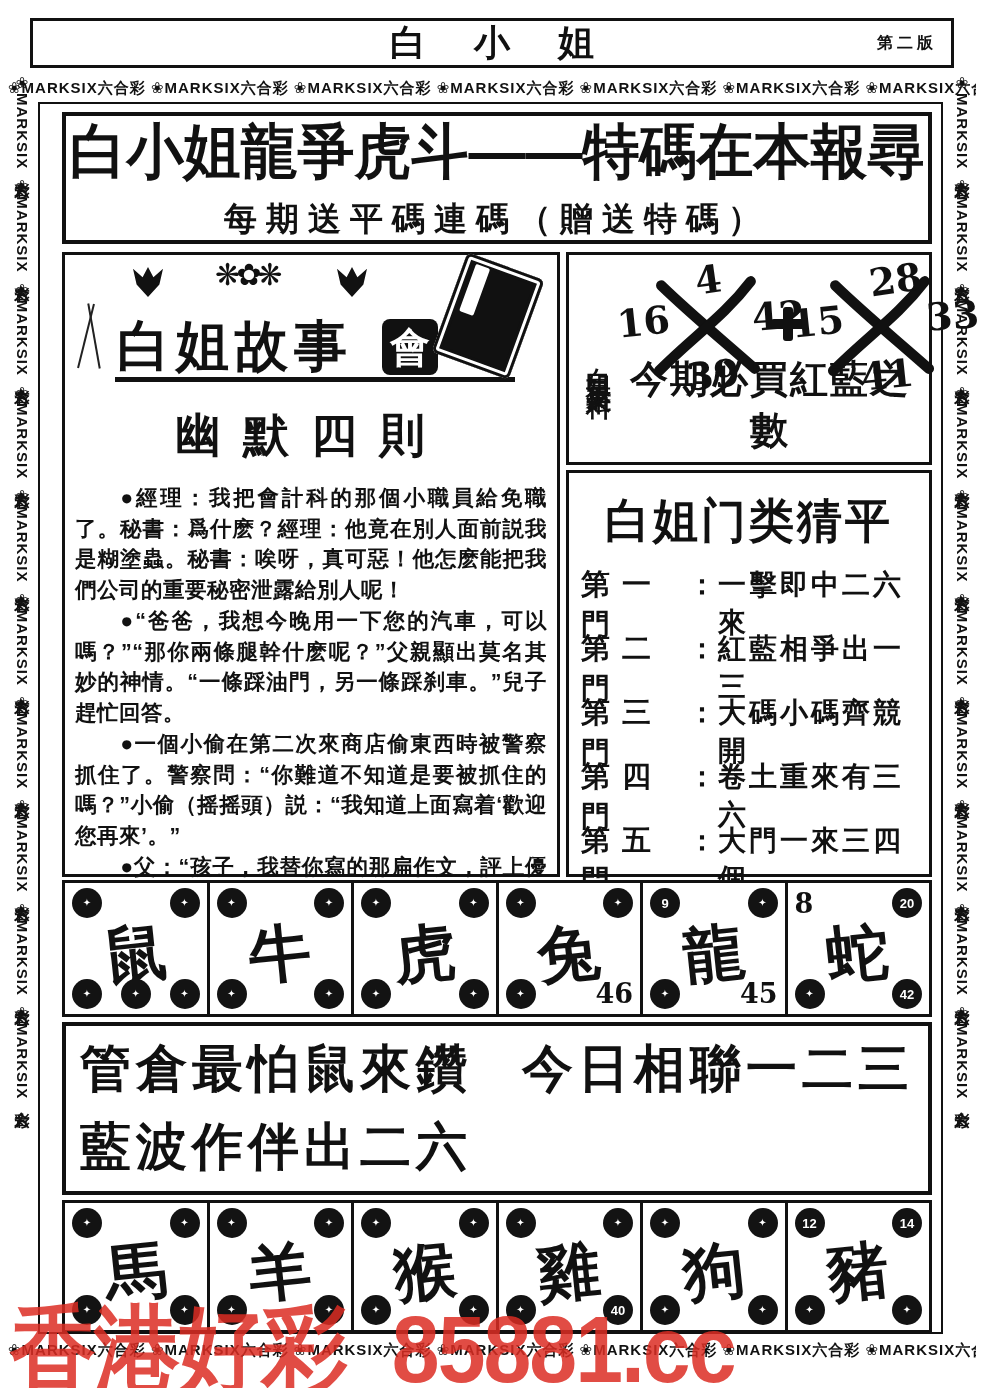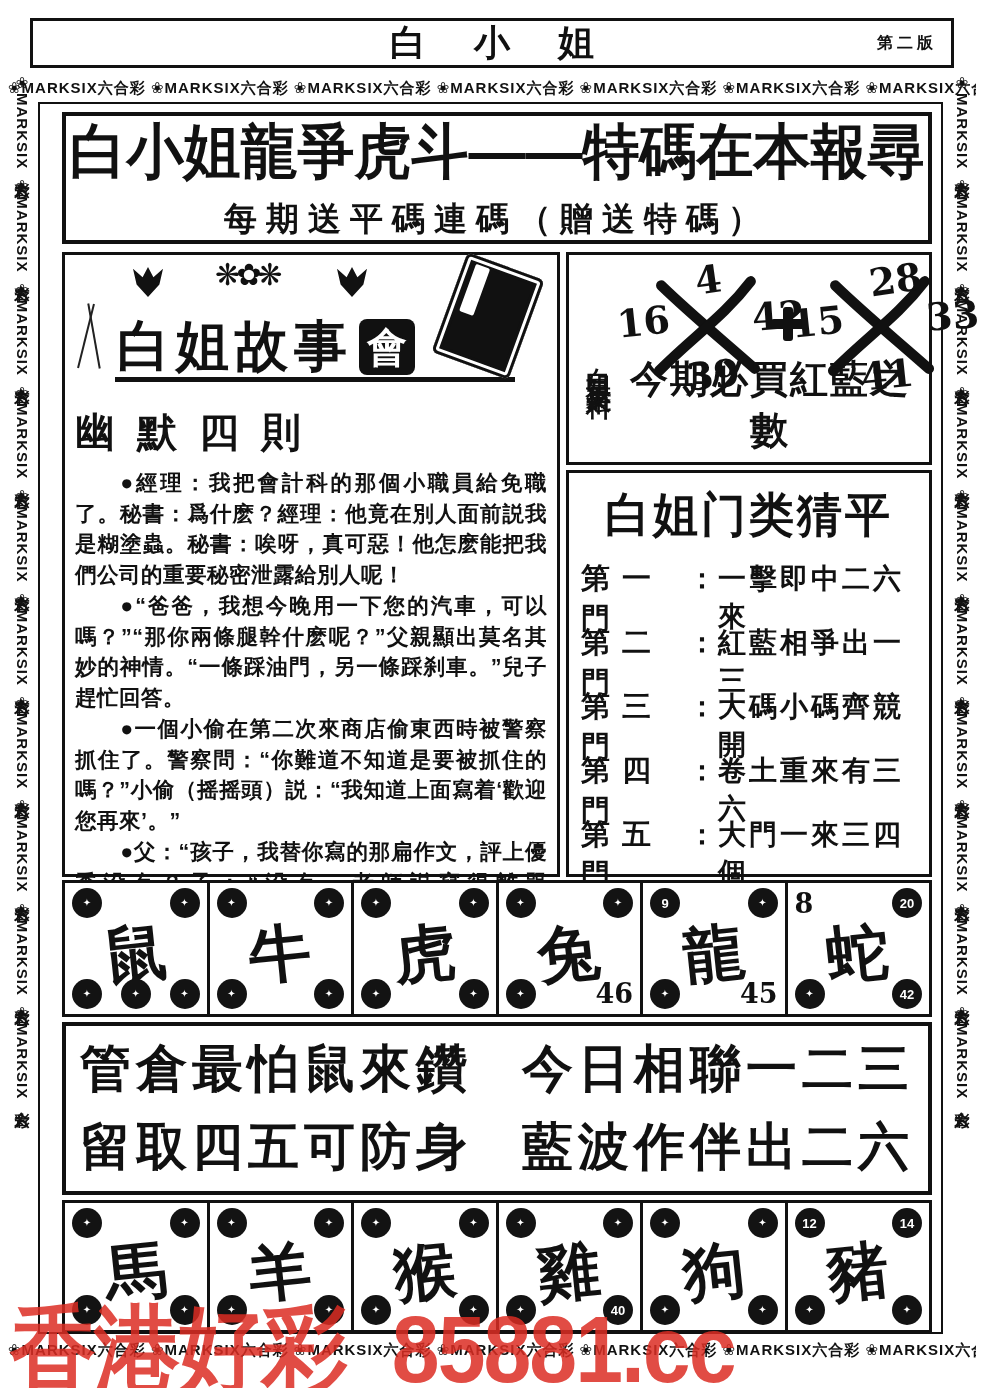--- a/index.html
+++ b/index.html
@@ -54,34 +54,34 @@
   .story-head { position:relative; height:142px; }
   .grass-icon { position:absolute; left:2px; top:42px; width:30px; height:70px; }
   .grass-icon i { position:absolute; display:block; width:2px; height:66px; background:#222; }
   .grass-icon i:nth-child(1){ transform:rotate(14deg); left:8px; }
   .grass-icon i:nth-child(2){ transform:rotate(-10deg); left:16px; }
   .tulip-icon { position:absolute; width:30px; height:30px; background:#111;
     clip-path:polygon(50% 100%,12% 58%,0 6%,32% 34%,50% 0,68% 34%,100% 6%,88% 58%); }
   .tulip-l { left:58px; top:6px; }
   .tulip-r { left:262px; top:6px; }
   .flowerburst-icon { position:absolute; left:140px; top:-4px; font-size:30px; letter-spacing:-4px; }
-  .masthead-row { position:absolute; left:42px; top:50px; display:flex; align-items:center; }
+  .masthead-row { position:absolute; left:42px; top:50px; display:flex; align-items:center;gap:23px; }
   .masthead-main { font-size:53px; font-weight:900; letter-spacing:6px; transform:scaleY(1.04); }
   .masthead-last {
     display:inline-flex; width:56px; height:56px; margin-left:6px; background:#111; color:#fff;
     align-items:center; justify-content:center; font-size:40px; font-weight:900; border-radius:8px;
   }
   .masthead-rule { position:absolute; left:40px; top:116px; width:400px; height:5px; background:#111; }
   .book-icon {
     position:absolute; right:18px; top:2px; width:82px; height:106px; background:#111;
     border-radius:6px; transform:rotate(20deg);
     box-shadow:inset 0 0 0 3px #111, inset 0 0 0 6px #fff, inset 0 0 0 9px #111;
   }
   .book-icon .spine { position:absolute; left:12px; top:8px; width:15px; height:50px; background:#fff; border-radius:2px; }
-  .story-title { text-align:left; font-size:40px; font-weight:900; letter-spacing:22px; margin:2px 0 8px; }
+  .story-title { text-align:center; font-size:46px; font-weight:900; letter-spacing:22px; margin:2px 0 16px; }
   .story-para {
     font-size:21.5px; line-height:1.43; font-weight:600; text-align:justify;
     text-indent:2.1em; letter-spacing:0.5px;
   }
   
   .tips-box {
     position:absolute; left:566px; top:252px; width:366px; height:213px;
     border:3px solid #111; background:#fff; display:flex;
   }
   .tips-vert {
@@ -101,21 +101,21 @@
   .cn-bottom { left:40px; bottom:-16px; transform:rotate(-6deg); }
   .plus-icon { position:absolute; left:160px; top:52px; width:34px; height:34px; }
   .plus-icon i { position:absolute; background:#111; border-radius:3px; }
   .plus-icon i:nth-child(1){ left:0; top:12px; width:34px; height:10px; }
   .plus-icon i:nth-child(2){ left:12px; top:0; width:10px; height:34px; }
   .tips-slogan { position:absolute; left:0; right:0; bottom:6px; text-align:center;
     font-size:38px; font-weight:900; letter-spacing:2px; }
   
   .doors-box {
     position:absolute; left:566px; top:470px; width:366px; height:407px;
-    border:3px solid #111; background:#fff; padding:12px 12px;
+    border:3px solid #111; background:#fff; padding:18px 12px;
   }
   .doors-title { text-align:center; font-size:45px; font-weight:900; letter-spacing:3px; transform:scaleY(1.05); margin-bottom:14px; }
   .door-row { display:flex; align-items:baseline; height:64px; }
   .door-label { font-family:"Liberation Serif","DejaVu Serif",serif; font-size:29px; font-weight:700; letter-spacing:12px; }
   .door-colon { font-size:28px; font-weight:700; margin:0 2px 0 -6px; }
   .door-text { font-family:"DejaVu Serif","Liberation Serif",serif; font-size:28px; font-weight:600; letter-spacing:3px; }
   
   .zstrip { position:absolute; left:62px; width:870px; border:3px solid #111; background:#fff; display:flex; }
   .zstrip1 { top:880px; height:137px; }
   .zstrip2 { top:1200px; height:133px; }
@@ -347,21 +347,20 @@
         </span>
       </div>
     </div>
 
   <div class="poem-box">
     <div class="poem-line">
       <span>管倉最怕鼠來鑽</span>
       <span>今日相聯一二三</span>
     </div>
     <div class="poem-line">
-      <span>留取四五可防身</span>
       <span>藍波作伴出二六</span>
     </div>
   </div>
 
   <div class="zstrip zstrip2">
       <div class="zpanel">
         <span class="zglyph">馬</span>
         <span class="corner tl coin">
           <span class="chole">✦</span>
         </span>

